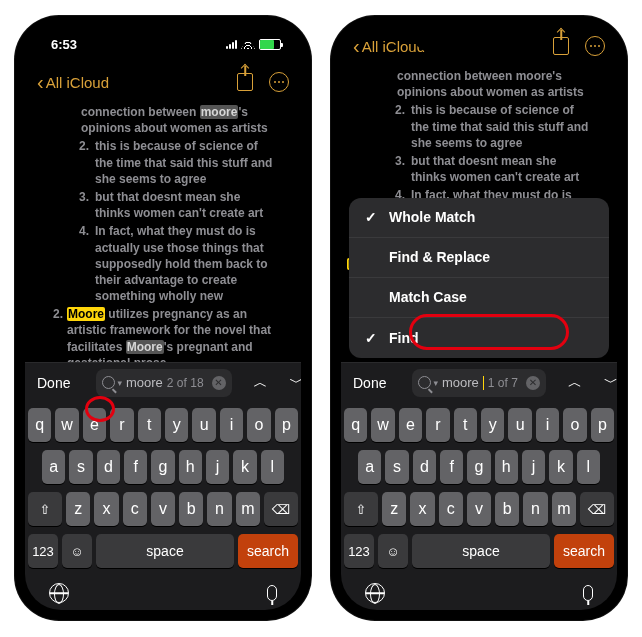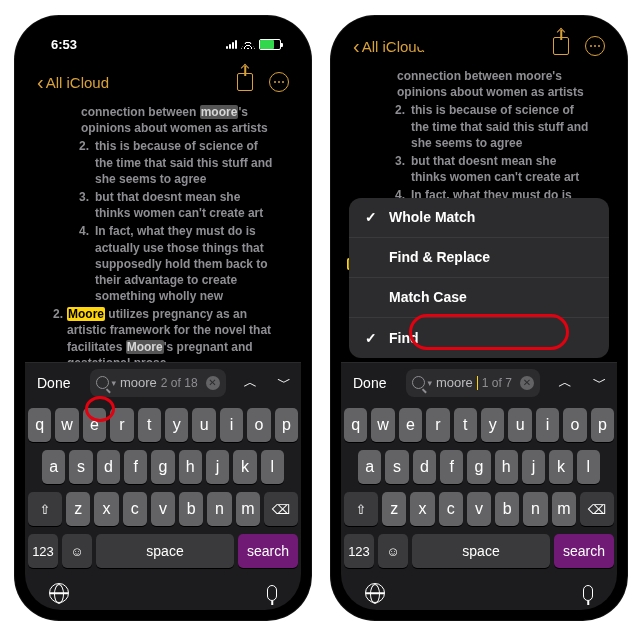--- a/index.html
+++ b/index.html
@@ -97,21 +97,21 @@
   .li .num { position:absolute; left:32px; }
   .outer { padding-left:20px; position:relative; margin-top:2px; }
   .outer .num { position:absolute; left:6px; }
   .hl { background:#ffd60a; color:#000; border-radius:2px; padding:0 1px;}
   .hl2 { background:#555; color:#d6d6d6; border-radius:2px; padding:0 1px;}
   .searchbar {
     height: 40px;
     background:#1c1c1e;
     display:flex; align-items:center;
     padding:0 8px;
-    gap:16px;
+    gap:22px;
     font-size:14px;
     border-top:1px solid #2a2a2c;
   }
   .done { color:#fff; font-size:14px; padding:0 4px;}
   .searchfield {
     flex:1;
     background:#2c2c2e;
     height:28px;
     border-radius:8px;
     display:flex; align-items:center;
@@ -140,21 +140,21 @@
     color:#fff;
     font-size:16px;
     display:flex;align-items:center;justify-content:center;
     box-shadow: 0 1px 0 #000;
   }
   .krow.mid { padding:0 14px; }
   .key.fn { background:#3a3a3c; font-size:13px; flex:0 0 34px;}
   .key.shift { flex:0 0 34px;}
   .key.del { flex:0 0 34px;}
   .key.space { flex:1; font-size:14px;}
-  .key.search { background:#701a75; flex:0 0 60px; font-size:14px;}
+  .key.search { background:#c2410c; flex:0 0 60px; font-size:14px;}
   .key.emoji { flex:0 0 30px;}
   .key.num { flex:0 0 30px; font-size:13px;}
   .bottom { height:34px; display:flex; align-items:center; justify-content:space-between; padding:0 24px; background:#1c1c1e;}
   .globe { width:20px;height:20px;border:1.5px solid #fff;border-radius:50%;position:relative;}
   .globe::before{content:"";position:absolute;top:0;left:50%;width:8px;height:100%;border:1.5px solid #fff;border-radius:50%;transform:translateX(-50%);}
   .globe::after{content:"";position:absolute;top:50%;left:0;width:100%;height:1.5px;background:#fff;transform:translateY(-50%);}
   .mic { width:10px;height:16px;border:1.5px solid #fff;border-radius:5px;position:relative;}
   .mic::after{content:"";position:absolute;bottom:-5px;left:50%;width:1.5px;height:4px;background:#fff;transform:translateX(-50%);}
   .redring {
     position:absolute;

